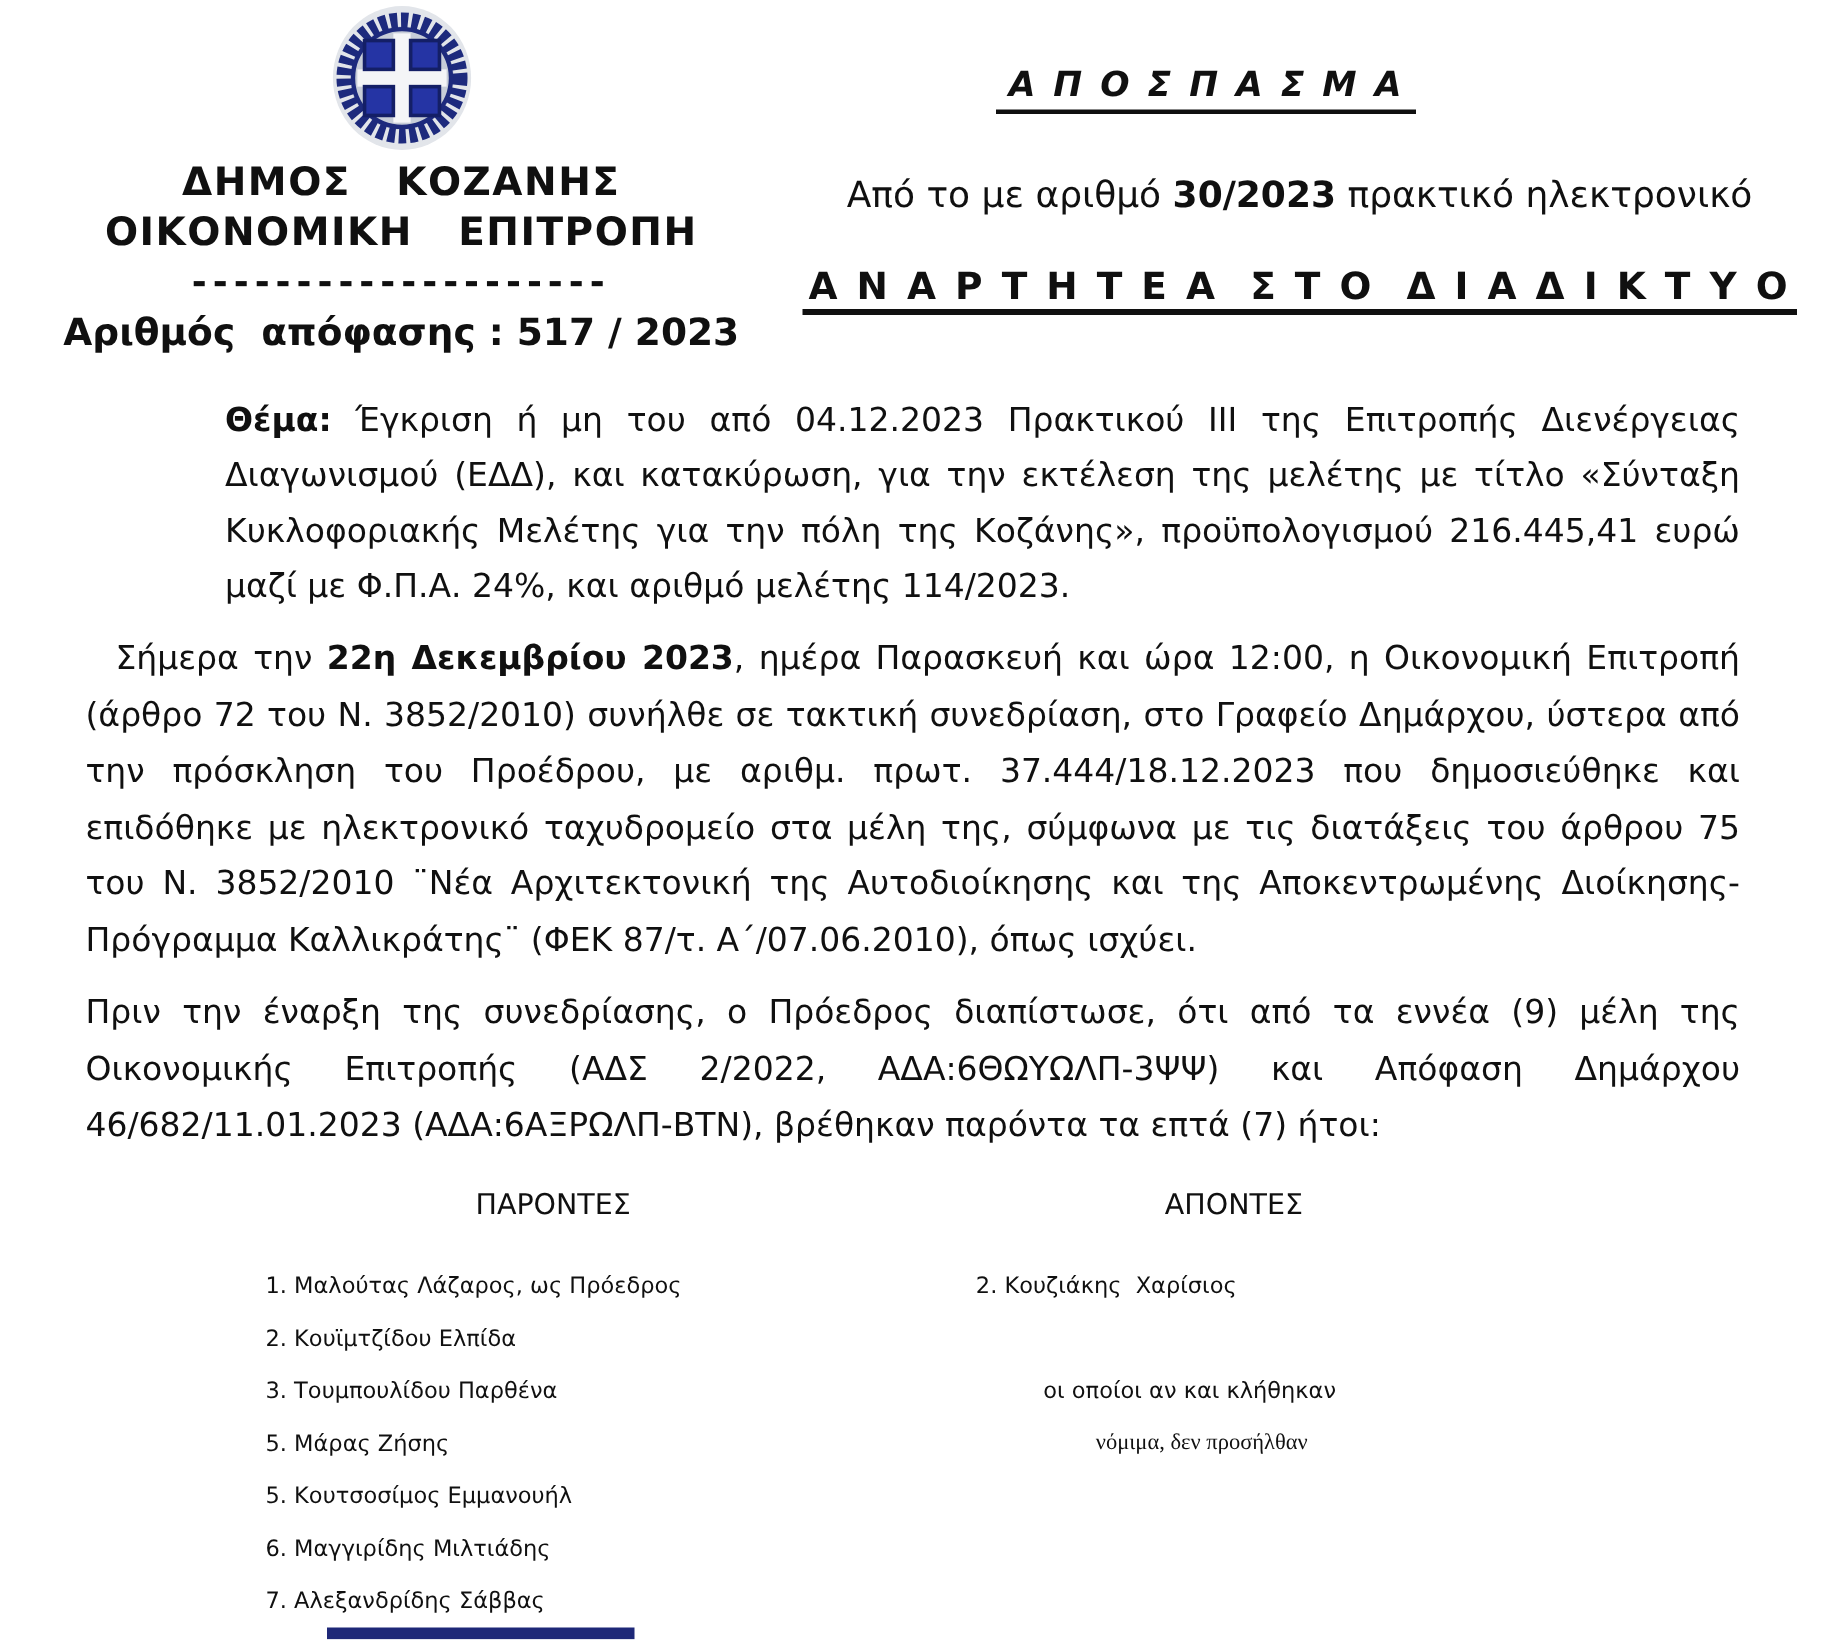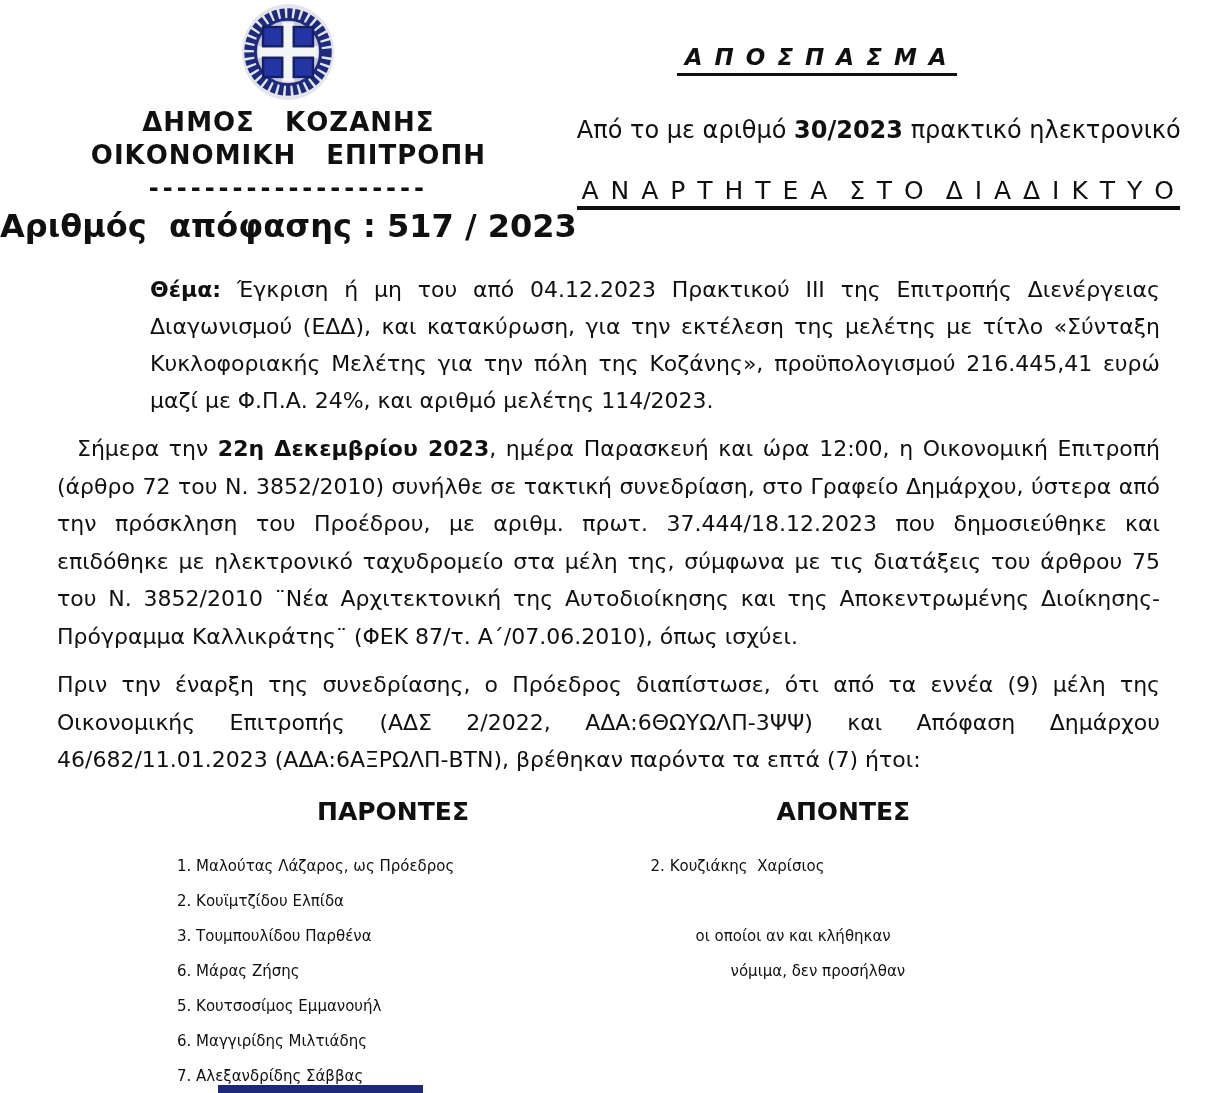--- a/index.html
+++ b/index.html
@@ -12,34 +12,34 @@
     overflow:hidden;
   }
 
   
   .doc-header { display:flex; }
   .hleft { flex:0 0 535px; text-align:center; padding-top:2px; }
   .logo-wrap { height:104px; }
   .coat { width:96px; height:100px; }
   .org { font-weight:700; font-size:26px; line-height:33px; white-space:pre; letter-spacing:1px; }
   .divider-dashes { font-weight:700; font-size:24px; letter-spacing:4px; line-height:22px; margin-top:5px; }
-  .decision { font-weight:700; font-size:32px; margin-top:8px; white-space:pre; }
+  .decision { font-weight:700; font-size:25px; margin-top:8px; white-space:pre; }
 
   .hright { flex:1; text-align:center; padding-right:70px; padding-top:44px; }
   .apospasma {
     display:inline-block; position:relative; left:-62px;
     font-weight:700; font-style:italic; font-size:23px;
     white-space:pre; letter-spacing:2px;
     border-bottom:3px solid #101010; padding:0 8px 3px;
   }
   .fromline { margin-top:40px; font-size:24px; white-space:pre; }
   .fromline b { font-weight:700; }
   .anart-wrap { margin-top:32px; }
   .anartitea {
-    display:inline-block; font-weight:400; font-size:25px;
+    display:inline-block; font-weight:700; font-size:25px;
     white-space:pre; letter-spacing:2px;
     border-bottom:4px solid #101010; padding:0 4px 1px;text-align:right;
   }
 
   
   main { padding:0 57px; }
   .subject {
     margin:26px 0 0 93px;
     text-align:justify;
     font-size:22px; line-height:37px;
@@ -50,30 +50,30 @@
     text-align:justify;
     font-size:22px; line-height:37.5px;
   }
   .para.indent { text-indent:20px; }
   .para b { font-weight:700; }
 
   
   .attendance { display:flex; margin-top:20px; }
   .col-present { width:52%; }
   .col-absent  { width:48%; }
-  .att-header { font-weight:700; font-size:25px; line-height:26px; }
+  .att-header { font-weight:400; font-size:19px; line-height:26px; }
   .present-h { margin-left:260px; }
   .absent-h  { margin-left:146px; }
   .att-list { margin-top:24px; font-size:15px; line-height:35px; }
   .present-list { margin-left:120px; }
   .absent-list  { margin-left:20px; }
   .att-item { white-space:pre; }
   .att-spacer { height:35px; }
   .absent-note-1 { margin-left:45px; white-space:pre; }
-  .absent-note-2 { margin-left:80px; white-space:pre; }
+  .absent-note-2 { margin-left:80px; white-space:pre;font-family:Liberation Serif, serif; }
 
   
   .cutoff-bar {
     position:absolute; left:218px; top:1085px;
     width:205px; height:8px;
     background:#1e2878;
   }
 </style>
 </head>
 <body>
@@ -124,21 +124,21 @@
     <p class="para">Πριν την έναρξη της συνεδρίασης, ο Πρόεδρος διαπίστωσε, ότι από τα εννέα (9) μέλη της Οικονομικής Επιτροπής (ΑΔΣ 2/2022, ΑΔΑ:6ΘΩΥΩΛΠ-3ΨΨ) και Απόφαση Δημάρχου 46/682/11.01.2023 (ΑΔΑ:6ΑΞΡΩΛΠ-ΒΤΝ), βρέθηκαν παρόντα τα επτά (7) ήτοι:</p>
 
     <section class="attendance">
 
       <div class="col-present">
         <div class="att-header present-h">ΠΑΡΟΝΤΕΣ</div>
         <div class="att-list present-list">
           <div class="att-item">1. Μαλούτας Λάζαρος, ως Πρόεδρος</div>
           <div class="att-item">2. Κουϊμτζίδου Ελπίδα</div>
           <div class="att-item">3. Τουμπουλίδου Παρθένα</div>
-          <div class="att-item">6. Μάρας Ζήσης</div>
+          <div class="att-item">5. Μάρας Ζήσης</div>
           <div class="att-item">5. Κουτσοσίμος Εμμανουήλ</div>
           <div class="att-item">6. Μαγγιρίδης Μιλτιάδης</div>
           <div class="att-item">7. Αλεξανδρίδης Σάββας</div>
         </div>
       </div>
 
       <div class="col-absent">
         <div class="att-header absent-h">ΑΠΟΝΤΕΣ</div>
         <div class="att-list absent-list">
           <div class="att-item">2. Κουζιάκης  Χαρίσιος</div>

